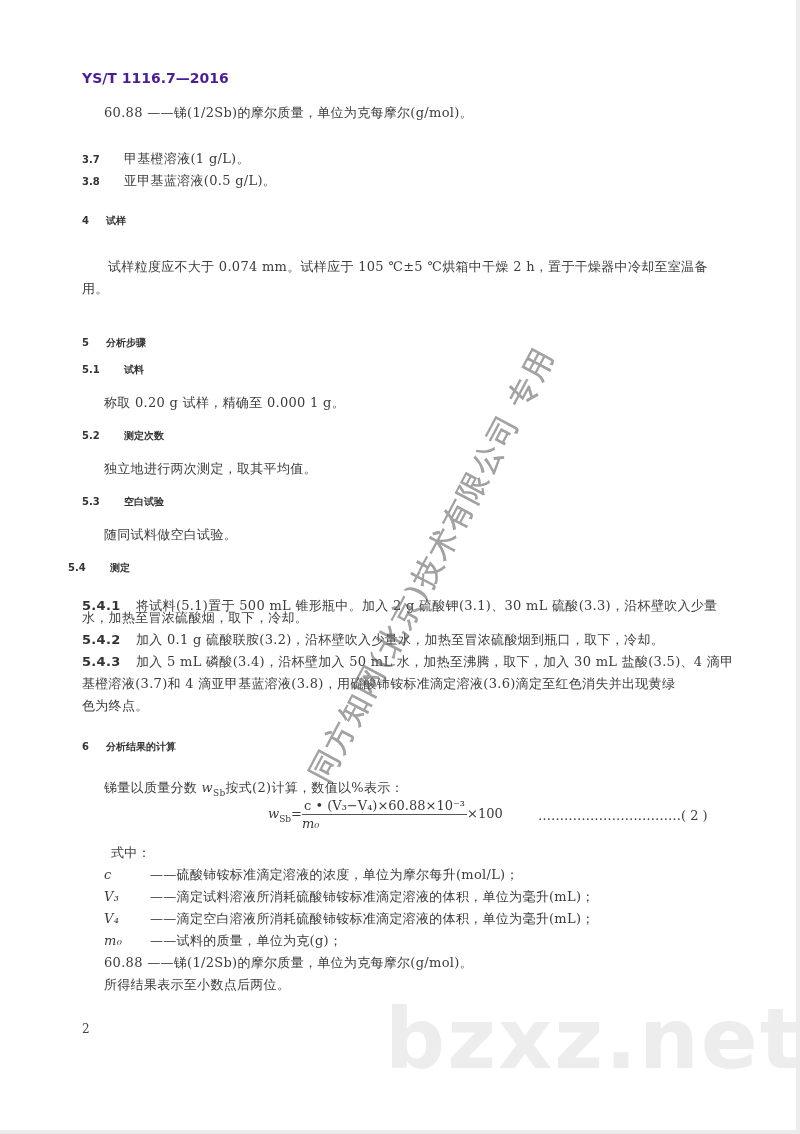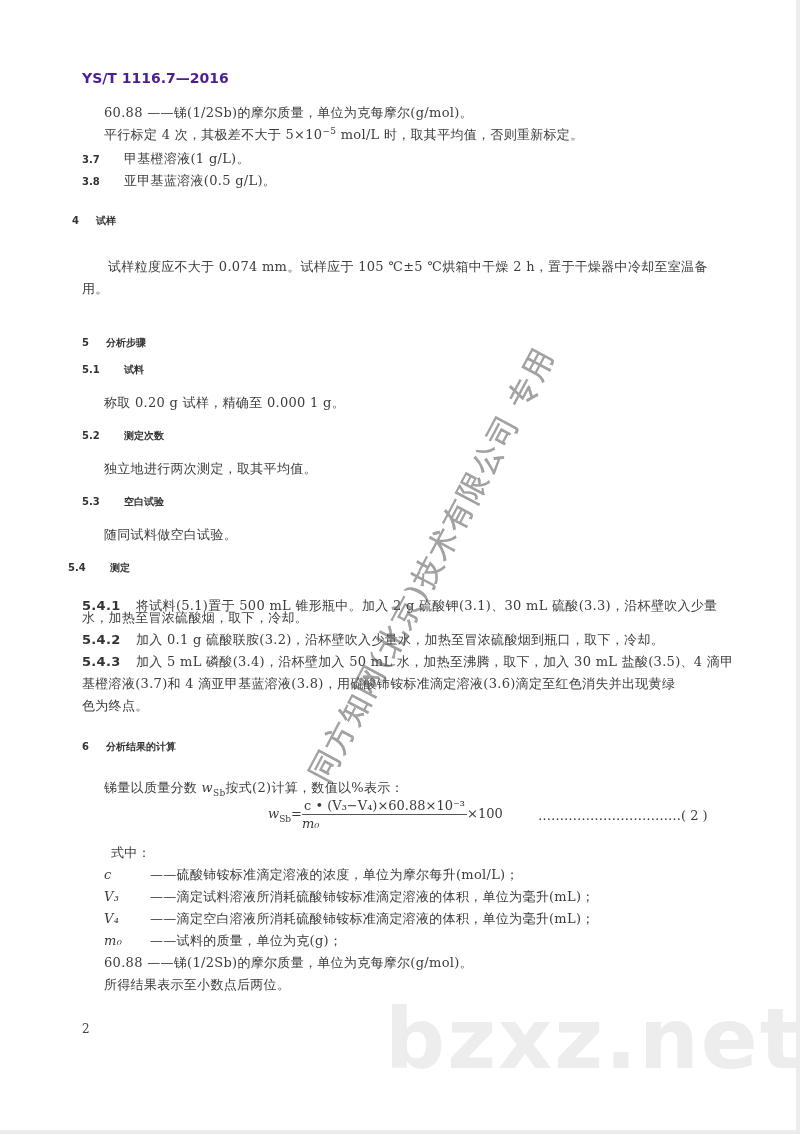--- a/index.html
+++ b/index.html
@@ -31,32 +31,29 @@
   .pageno { position: absolute; left: 82px; top: 1022px; font-size: 12px; color: #444; }
 </style>
 </head>
 <body>
 
 <div class="page">
 
   <div class="abs hdr" style="left:82px; top:70px;">YS/T 1116.7—2016</div>
 
   <div class="abs body" style="left:104px; top:104px;">60.88 ——锑(1/2Sb)的摩尔质量，单位为克每摩尔(g/mol)。</div>
-  <div class="abs body" style="left:104px; top:126px;">
-    <span>平行标定 4 次，其极差不大于 5×10</span><sup>−5</sup><span> mol/L 时，取其平均值，否则重新标定。</span>
-  </div>
 
   <div class="abs" style="left:82px; top:148px;">
     <span class="sec"><span class="num">3.7</span></span><span class="body">甲基橙溶液(1 g/L)。</span>
   </div>
   <div class="abs" style="left:82px; top:170px;">
     <span class="sec"><span class="num">3.8</span></span><span class="body">亚甲基蓝溶液(0.5 g/L)。</span>
   </div>
 
-  <div class="abs sec h1" style="left:72px; top:214px;">
+  <div class="abs sec h1" style="left:82px; top:214px;">
     <span class="num">4</span><span>试样</span>
   </div>
   <div class="abs body" style="left:108px; top:258px;">试样粒度应不大于 0.074 mm。试样应于 105 ℃±5 ℃烘箱中干燥 2 h，置于干燥器中冷却至室温备</div>
   <div class="abs body" style="left:82px; top:280px;">用。</div>
 
   <div class="abs sec h1" style="left:82px; top:336px;">
     <span class="num">5</span><span>分析步骤</span>
   </div>
 
   <div class="abs sec" style="left:82px; top:363px;">

